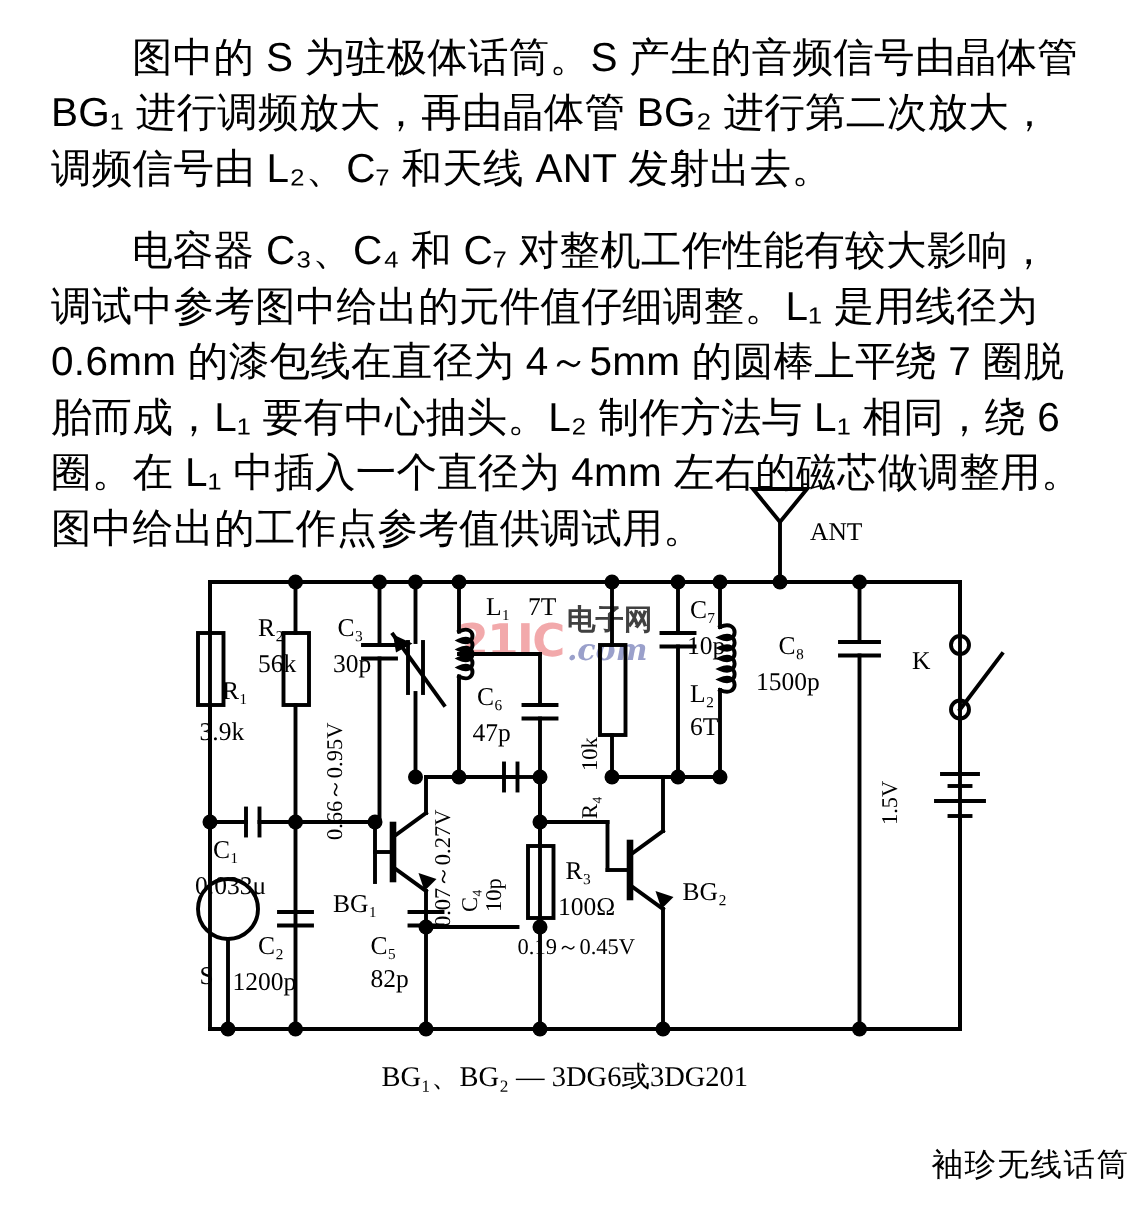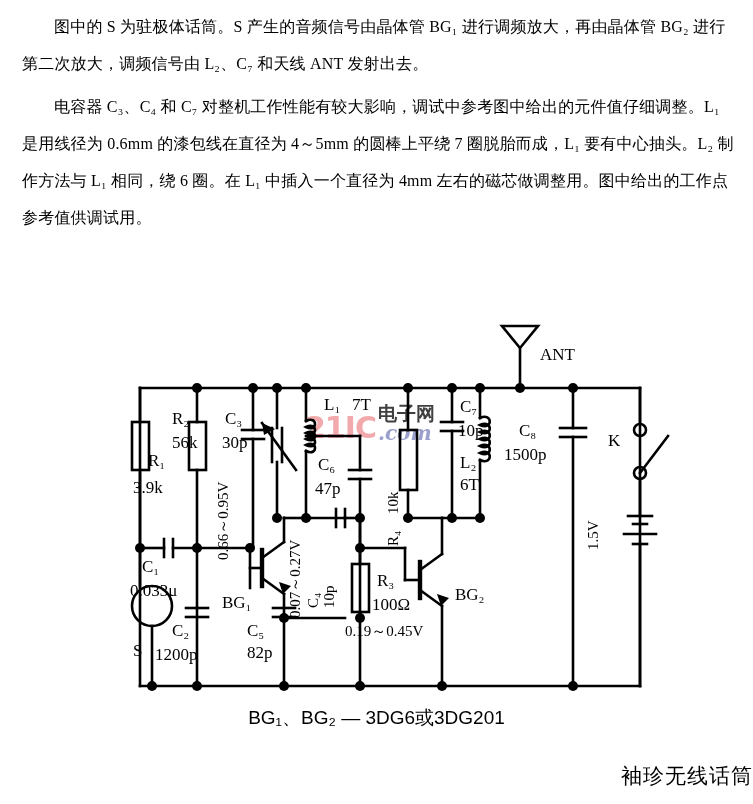--- a/index.html
+++ b/index.html
@@ -4,25 +4,25 @@
 <style>
   html,body{margin:0;padding:0;background:#fff;}
   body{
     width:753px;height:804px;position:relative;overflow:hidden;
     font-family:"Liberation Serif","DejaVu Serif",serif;
     color:#000;
   }
   
   #article{position:absolute;left:0;top:0;width:753px;}
   .para{
-    font-size:16px;line-height:37px;
-    margin:0;padding:0 18px 0 22px;
+    font-size:27px;line-height:37px;
+    margin:12px;padding:0 18px 0 22px;
     text-indent:2em;
     letter-spacing:0.2px;
-    font-family:Liberation Serif, serif;
+    font-family:Liberation Sans, sans-serif;
   }
   .para.p1{padding-top:8px;}
   .para.p2{padding-top:6px;}
   
   #schematic{position:absolute;left:0;top:318px;width:753px;height:400px;}
   #schematic svg{display:block;}
   
   #watermark{
     position:absolute;left:305px;top:384px;
     pointer-events:none;user-select:none;
@@ -40,21 +40,21 @@
   }
   #watermark .wmcom{
     font-family:"DejaVu Serif","Liberation Serif",serif;
     font-style:italic;font-weight:bold;font-size:20px;color:#9aa0cb;line-height:1;
   }
   .wmrow{display:flex;align-items:flex-end;}
   .wmstack{display:flex;flex-direction:column;align-items:flex-start;margin-left:2px;}
   
   #note{
     position:absolute;left:0;top:705px;width:753px;text-align:center;
-    font-size:19px;font-family:Liberation Sans, sans-serif;
+    font-size:19px;font-family:Liberation Serif, serif;
   }
   #caption{
     position:absolute;left:0;top:762px;width:753px;text-align:right;
     font-size:21px;font-family:"Liberation Serif","DejaVu Serif",serif;
     letter-spacing:1px;
   }
   
   text{font-family:"Liberation Serif","DejaVu Serif",serif;fill:#000;}
   .lbl{font-size:17px;}
   .lbls{font-size:15px;}

